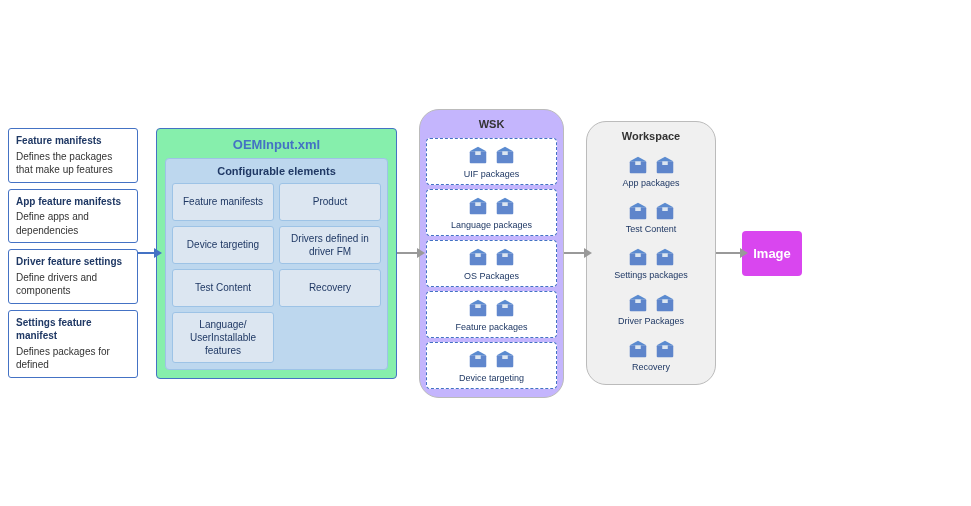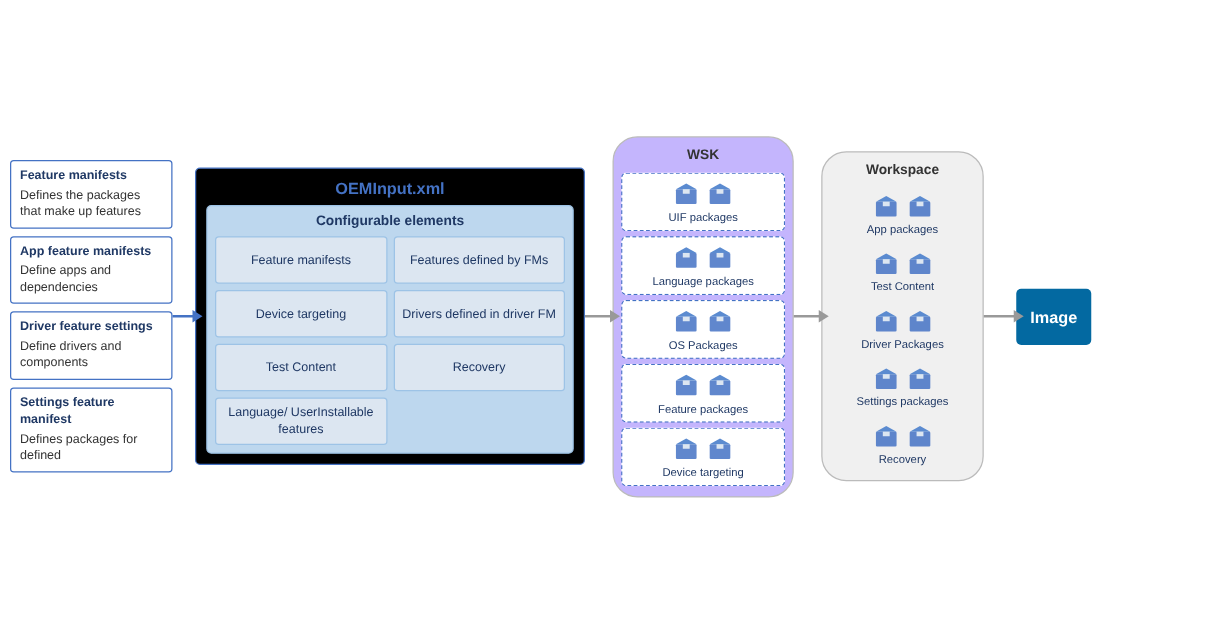--- a/index.html
+++ b/index.html
@@ -68,23 +68,23 @@
       top: -4px;
       border-left: 8px solid #4472c4;
       border-top: 5px solid transparent;
       border-bottom: 5px solid transparent;
     }
 
     
     .oeminput-box {
       border: 1.5px solid #4472c4;
       border-radius: 4px;
-      background: #000000;
+      background: #86efac;
       padding: 8px;
-      width: 312px;
+      width: 241px;
       flex-shrink: 0;
     }
 
     .oeminput-title {
       text-align: center;
       font-size: 13px;
       font-weight: 600;
       color: #4472c4;
       margin-bottom: 6px;
     }
@@ -241,21 +241,21 @@
 
     
     .final-arrow {
       display: flex;
       align-items: center;
       flex-shrink: 0;
     }
 
     
     .image-box {
-      background: #0369a1;
+      background: #d946ef;
       color: #fff;
       border-radius: 4px;
       padding: 8px 14px;
       font-size: 13px;
       font-weight: 600;
       display: flex;
       align-items: center;
       justify-content: center;
       width: 60px;
       height: 45px;
@@ -295,21 +295,21 @@
   <div class="arrow-right" style="width:18px; align-self:center;">
     <div class="arrow-line" style="width:18px;"></div>
   </div>
 
   <div class="oeminput-box">
     <div class="oeminput-title">OEMInput.xml</div>
     <div class="configurable-box">
       <div class="configurable-title">Configurable elements</div>
       <div class="config-grid">
         <div class="config-cell">Feature manifests</div>
-        <div class="config-cell">Features defined by FMs</div>
+        <div class="config-cell">Product</div>
         <div class="config-cell">Device targeting</div>
         <div class="config-cell">Drivers defined in driver FM</div>
         <div class="config-cell">Test Content</div>
         <div class="config-cell">Recovery</div>
         <div class="config-cell">Language/ UserInstallable features</div>
       </div>
     </div>
   </div>
 
   <div class="gray-arrow" style="width:22px; align-self:center;">
@@ -445,37 +445,37 @@
           <rect x="3" y="8" width="18" height="13" rx="1" fill="#4472c4" opacity="0.85"></rect>
           <polygon points="3,8 12,3 21,8" fill="#5b8bd0"></polygon>
           <rect x="9" y="8" width="6" height="4" fill="#dce6f1"></rect>
         </svg>
         <svg class="box-svg" viewBox="0 0 24 24">
           <rect x="3" y="8" width="18" height="13" rx="1" fill="#4472c4" opacity="0.85"></rect>
           <polygon points="3,8 12,3 21,8" fill="#5b8bd0"></polygon>
           <rect x="9" y="8" width="6" height="4" fill="#dce6f1"></rect>
         </svg>
       </div>
+      <div class="workspace-label">Settings packages</div>
+    </div>
+
+    <div class="workspace-block">
+      <div class="package-icons">
+        <svg class="box-svg" viewBox="0 0 24 24">
+          <rect x="3" y="8" width="18" height="13" rx="1" fill="#4472c4" opacity="0.85"></rect>
+          <polygon points="3,8 12,3 21,8" fill="#5b8bd0"></polygon>
+          <rect x="9" y="8" width="6" height="4" fill="#dce6f1"></rect>
+        </svg>
+        <svg class="box-svg" viewBox="0 0 24 24">
+          <rect x="3" y="8" width="18" height="13" rx="1" fill="#4472c4" opacity="0.85"></rect>
+          <polygon points="3,8 12,3 21,8" fill="#5b8bd0"></polygon>
+          <rect x="9" y="8" width="6" height="4" fill="#dce6f1"></rect>
+        </svg>
+      </div>
       <div class="workspace-label">Driver Packages</div>
-    </div>
-
-    <div class="workspace-block">
-      <div class="package-icons">
-        <svg class="box-svg" viewBox="0 0 24 24">
-          <rect x="3" y="8" width="18" height="13" rx="1" fill="#4472c4" opacity="0.85"></rect>
-          <polygon points="3,8 12,3 21,8" fill="#5b8bd0"></polygon>
-          <rect x="9" y="8" width="6" height="4" fill="#dce6f1"></rect>
-        </svg>
-        <svg class="box-svg" viewBox="0 0 24 24">
-          <rect x="3" y="8" width="18" height="13" rx="1" fill="#4472c4" opacity="0.85"></rect>
-          <polygon points="3,8 12,3 21,8" fill="#5b8bd0"></polygon>
-          <rect x="9" y="8" width="6" height="4" fill="#dce6f1"></rect>
-        </svg>
-      </div>
-      <div class="workspace-label">Settings packages</div>
     </div>
 
     <div class="workspace-block">
       <div class="package-icons">
         <svg class="box-svg" viewBox="0 0 24 24">
           <rect x="3" y="8" width="18" height="13" rx="1" fill="#4472c4" opacity="0.85"></rect>
           <polygon points="3,8 12,3 21,8" fill="#5b8bd0"></polygon>
           <rect x="9" y="8" width="6" height="4" fill="#dce6f1"></rect>
         </svg>
         <svg class="box-svg" viewBox="0 0 24 24">

